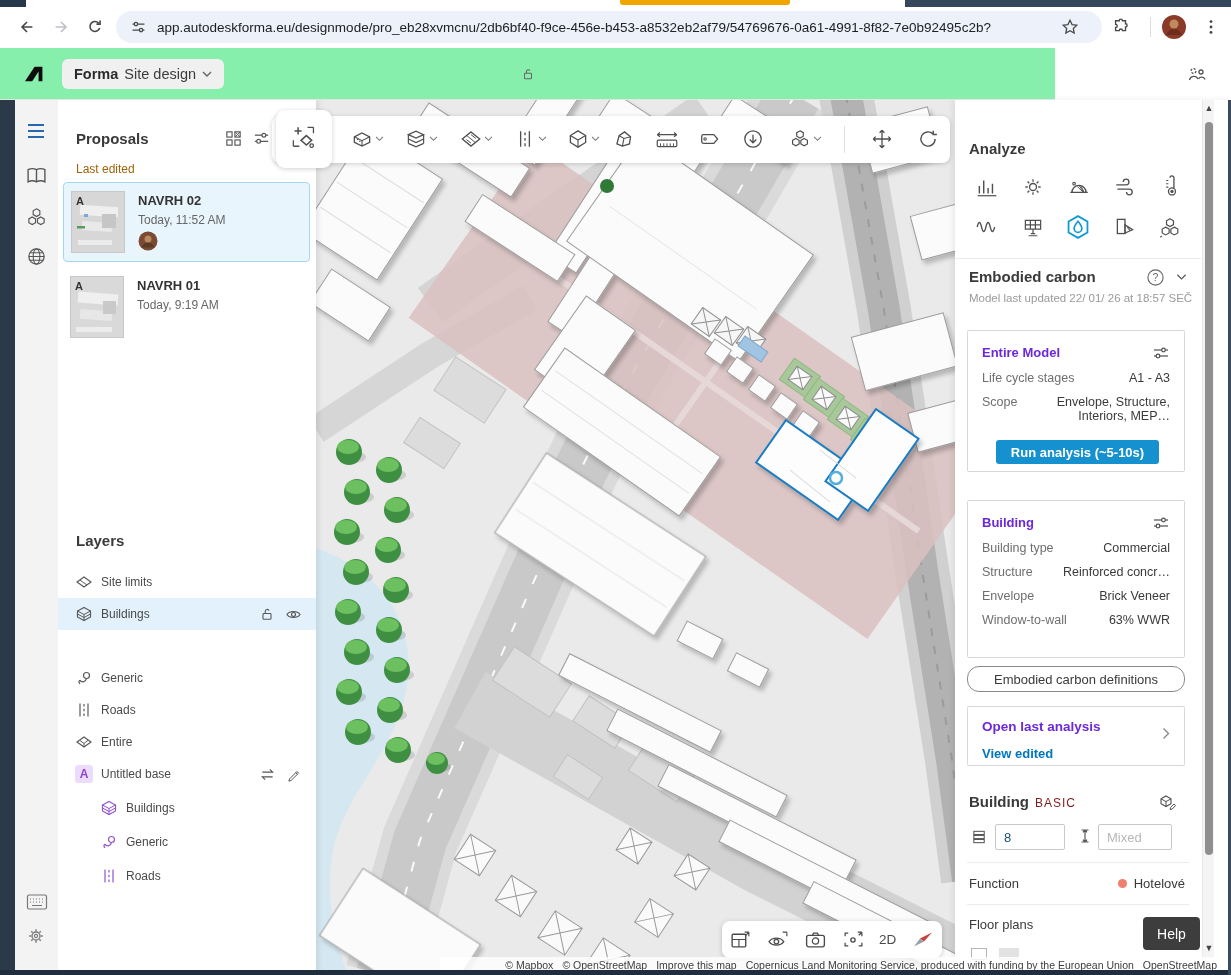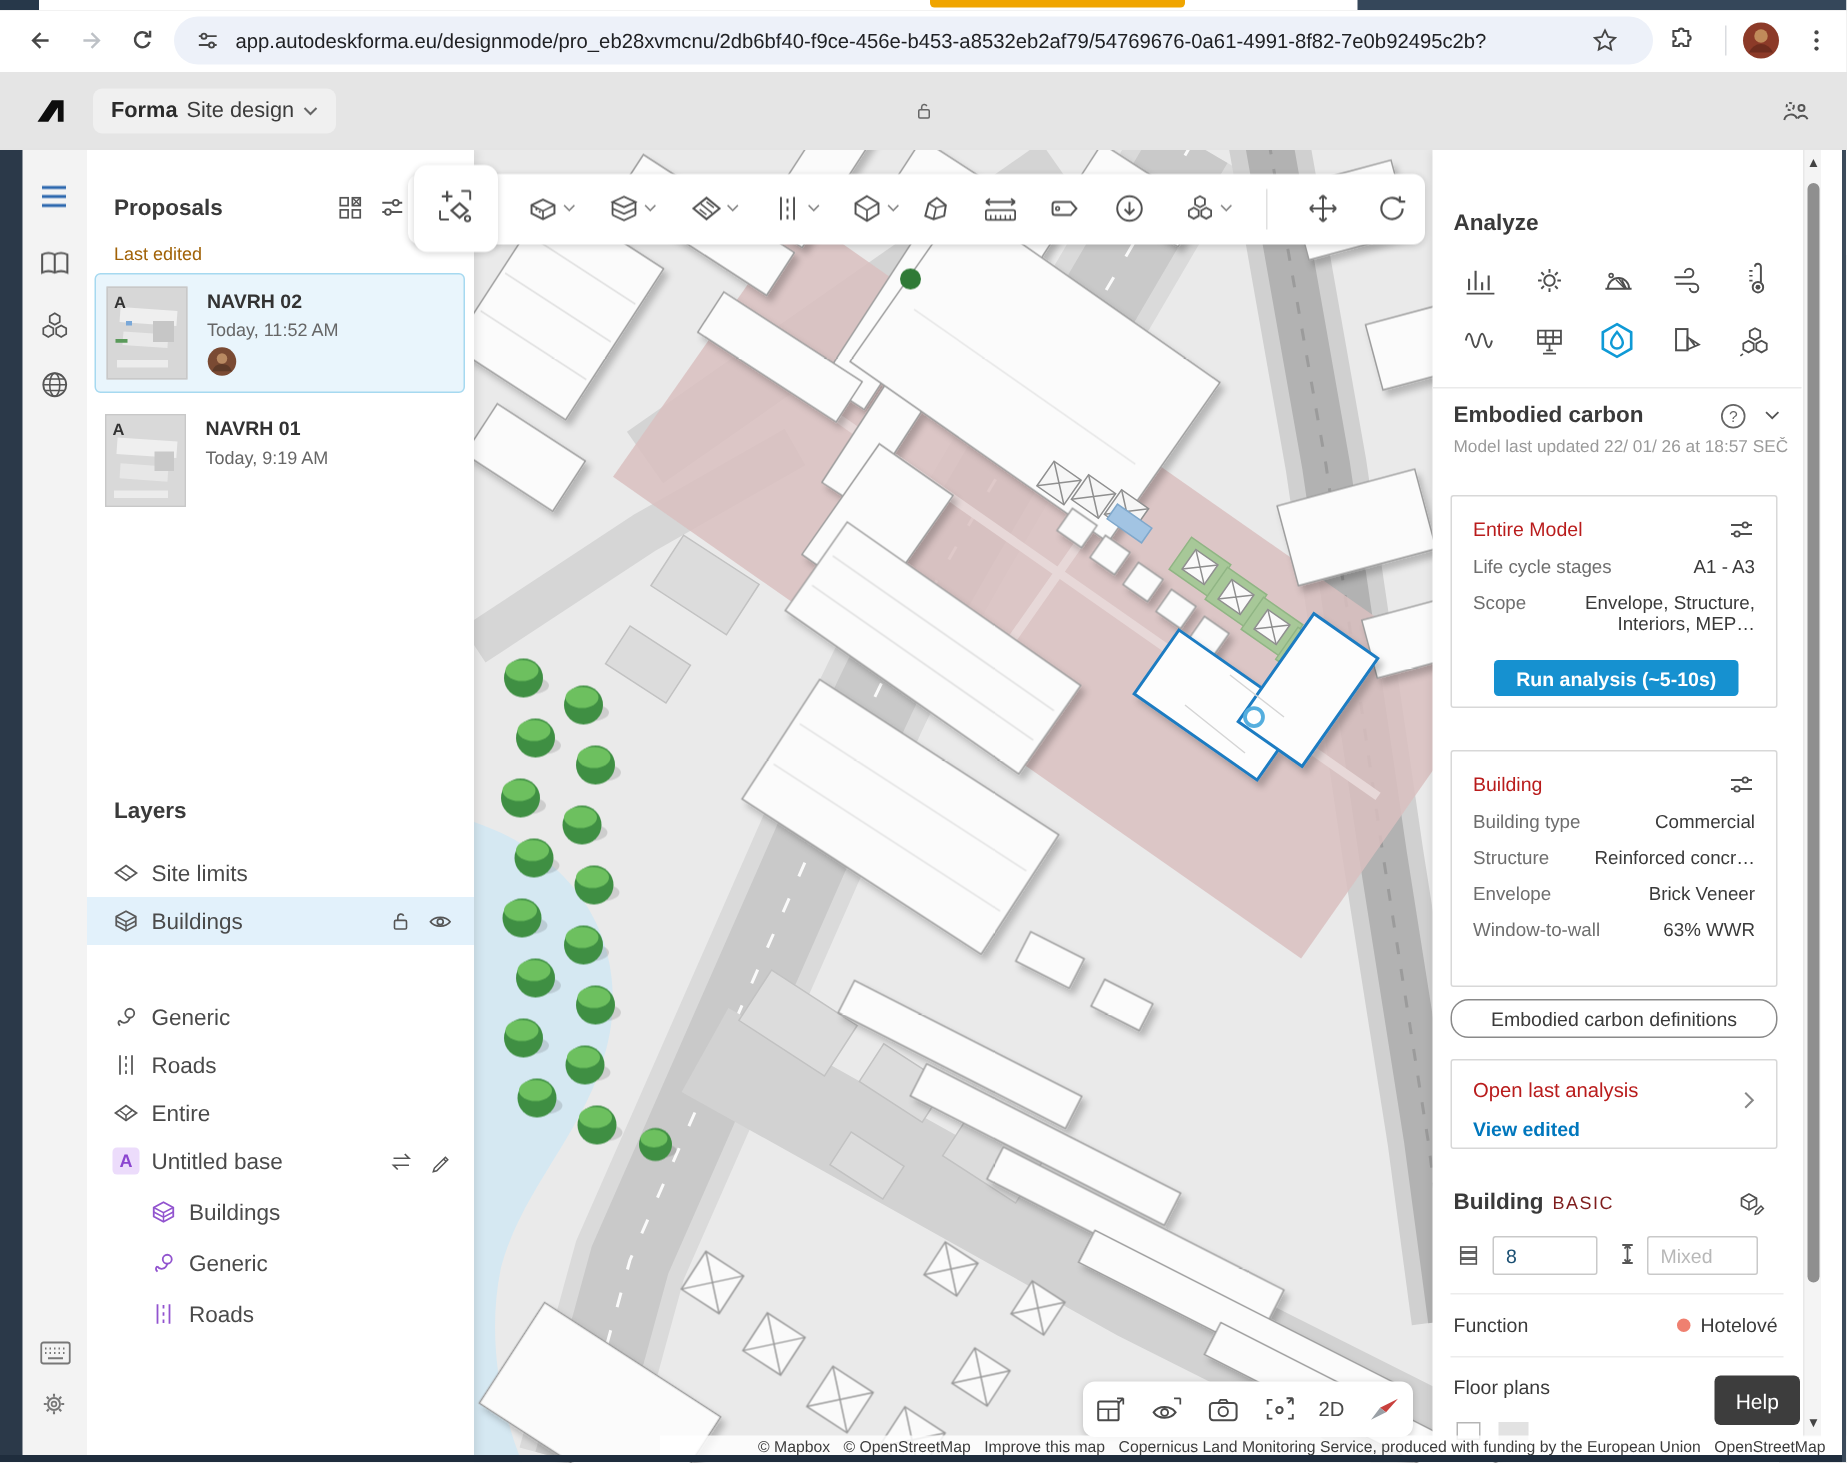--- a/index.html
+++ b/index.html
@@ -9,57 +9,57 @@
   .ic svg{display:block}
   
   .tabstrip{left:0;top:0;width:1231px;height:7px;background:#fff;z-index:40}
   .tabstrip .dark-l{position:absolute;left:0;top:0;width:26px;height:7px;background:#27384a}
   .tabstrip .dark-r{position:absolute;left:905px;top:0;width:326px;height:7px;background:#35475a}
   .tabstrip .accent{position:absolute;left:620px;top:0;width:170px;height:5px;border-radius:0 0 3px 3px}
   .btoolbar{left:0;top:7px;width:1231px;height:41px;background:#fff;z-index:40}
   .urlpill{position:absolute;left:116px;top:4px;width:986px;height:32px;background:#edf1f9;border-radius:16px;display:flex;align-items:center}
   .urltext{font-size:13.5px;color:#202124;margin-left:10px;white-space:nowrap;overflow:hidden}
   
-  .appheader{left:0;top:48px;width:1231px;height:52px;background:#e5e5e5;border-bottom:1px solid #e4e4e4;z-index:30}
+  .appheader{left:0;top:48px;width:1055px;height:52px;background:#86efac;border-bottom:1px solid #e4e4e4;z-index:30}
   .modechip{position:absolute;left:62px;top:11px;height:30px;background:#f0f0f0;border-radius:6px;display:flex;align-items:center;padding:0 12px;gap:6px;cursor:pointer}
   .modechip b{font-size:14.5px;color:#2b2b2b}
   .modechip span{font-size:14.5px;color:#3c3c3c}
   .addr{position:absolute;left:0;top:0;width:100%;height:52px;display:flex;align-items:center;justify-content:center;gap:7px;font-size:13.5px;color:#4a4a4a}
   
   .rail{left:15px;top:100px;width:43px;height:875px;background:#f3f3f3;z-index:20}
   .rail .ric{position:absolute;left:11px;cursor:pointer}
   
   .panel-left{left:58px;top:100px;width:258px;height:875px;background:#fff;box-shadow:2px 0 6px rgba(0,0,0,.10);z-index:15}
   .ptitle{font-size:15px;font-weight:bold;color:#3a3a3a}
   .sortlbl{font-size:12px;color:#a16207}
   .pcard{position:absolute;left:5px;width:247px;height:80px;border-radius:4px;cursor:pointer}
   .pcard.sel{background:#e9f5fc;border:1px solid #a6d9f0}
   .pname{font-size:13px;font-weight:bold;color:#333}
   .ptime{font-size:12px;color:#666}
   .lrow{position:absolute;left:0;width:258px;height:32px;display:flex;align-items:center;cursor:pointer}
   .lrow .lic{margin-left:17px;width:18px}
-  .lrow .llabel{margin-left:8px;font-size:15px;color:#4a4a4a}
+  .lrow .llabel{margin-left:8px;font-size:12px;color:#4a4a4a}
   .lrow.sel{background:#e2f1fb}
   .lrow.sub .lic{margin-left:42px}
   .abadge{margin-left:17px;width:18px;height:18px;border-radius:3px;background:#ecdcfb;color:#8b46d0;font-size:12px;font-weight:bold;display:flex;align-items:center;justify-content:center}
   
   .toolbar{left:272px;top:116px;width:678px;height:47px;background:#fff;border-radius:8px;box-shadow:0 1px 5px rgba(0,0,0,.18);z-index:18}
   .tool1card{left:276px;top:110px;width:56px;height:58px;background:#fff;border-radius:9px;box-shadow:0 1px 5px rgba(0,0,0,.18);z-index:19}
   .tslot{position:absolute;top:12px;cursor:pointer}
   .tchev{position:absolute;top:20px;cursor:pointer}
   
   .panel-right{left:955px;top:100px;width:276px;height:875px;background:#fff;box-shadow:-2px 0 6px rgba(0,0,0,.08);z-index:15}
   .rp-h{font-size:15px;font-weight:bold;color:#3a3a3a}
   .aicon{position:absolute;cursor:pointer}
   .updated{font-size:11.5px;color:#9a9a9a}
   .card{position:absolute;left:12px;width:218px;background:#fff;border:1px solid #d8d8d8;border-radius:2px}
   .crow{display:flex;justify-content:space-between;align-items:flex-start;padding:0 14px;margin-top:10px}
   .clabel{font-size:12.5px;color:#6e6e6e}
   .cvalue{font-size:12.5px;color:#3a3a3a;text-align:right;max-width:150px}
-  .ctitle{font-size:13px;font-weight:normal;color:#b91c1c}
+  .ctitle{font-size:13px;font-weight:bold;color:#6d28d9}
   .runbtn{position:absolute;left:28px;top:109px;width:163px;height:24px;border:none;border-radius:3px;color:#fff;font-size:13px;font-weight:bold;font-family:"Liberation Sans",sans-serif;cursor:pointer}
   .defbtn{position:absolute;left:12px;width:218px;height:26px;background:#fff;border:1px solid #8a8a8a;border-radius:12px;font-size:13px;color:#3a3a3a;font-family:"Liberation Sans",sans-serif;cursor:pointer}
   .linkblue{font-size:13px;font-weight:bold;cursor:pointer}
   .bb-title{font-size:15px;font-weight:bold;color:#3a3a3a}
   .bb-badge{font-size:12px;color:#7f1d1d;letter-spacing:1px;margin-left:6px}
   .bbinput{position:absolute;height:26px;border:1px solid #c9c9c9;border-radius:2px;font-size:13px;color:#1a4f72;padding-left:8px;font-family:"Liberation Sans",sans-serif}
   .bbinput::placeholder{color:#b8b8b8}
   .divline{position:absolute;left:12px;width:222px;height:1px;background:#ececec}
   .frow-l{font-size:13px;color:#3a3a3a}
   .dot{display:inline-block;width:9px;height:9px;border-radius:50%;margin-right:7px}

